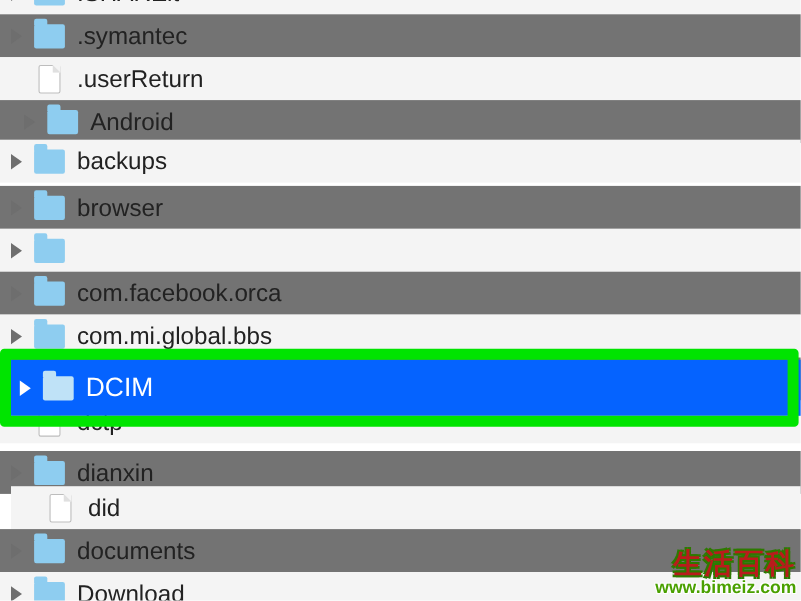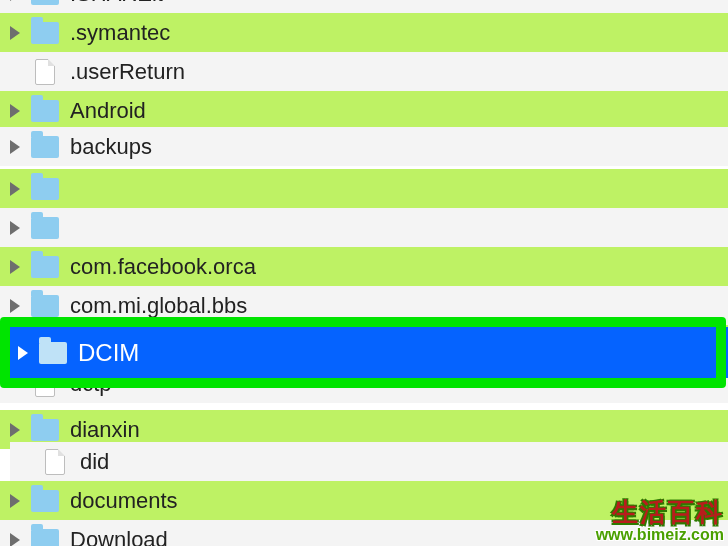--- a/index.html
+++ b/index.html
@@ -12,21 +12,21 @@
     position: relative;
   }
   .row {
     display: flex;
     align-items: center;
     height: 39px;
     font-size: 22px;
     color: #222;
   }
   .row.even { background: #f4f4f4; }
-  .row.odd  { background: #bef264; }
+  .row.odd  { background: #737373; }
   .arrow {
     width: 0; height: 0;
     border-top: 7px solid transparent;
     border-bottom: 7px solid transparent;
     border-left: 10px solid #6e6e6e;
     margin-left: 10px;
     margin-right: 10px;
     flex-shrink: 0;
     visibility: hidden;
   }
@@ -134,39 +134,40 @@
       </span>
       <span class="label">.symantec</span>
     </div>
     <div class="row even" style="position: absolute; left: 0px; right: 0px; top: 52px;">
       <span class="arrow"></span>
       <span class="icon-slot">
         <span class="file"></span>
       </span>
       <span class="label">.userReturn</span>
     </div>
-    <div class="row odd" style="position: absolute; left: 0px; right: 0px; top: 91px;">
+    <div class="row odd" style="position: absolute; left: 0px; right: 0px; top: 91px; padding-left: 12px;">
       <span class="arrow visible"></span>
       <span class="icon-slot">
         <span class="folder"></span>
       </span>
       <span class="label">Android</span>
     </div>
     <div class="row even" style="position: absolute; left: 0px; right: 0px; top: 116px; margin-top: 11px;">
       <span class="arrow visible"></span>
       <span class="icon-slot">
         <span class="folder"></span>
       </span>
       <span class="label">backups</span>
     </div>
     <div class="row odd" style="position: absolute; left: 0px; right: 0px; top: 169px;">
       <span class="arrow visible"></span>
       <span class="icon-slot">
         <span class="folder"></span>
       </span>
+      <span class="label">browser</span>
     </div>
     <div class="row even" style="position: absolute; left: 0px; right: 0px; top: 208px;">
       <span class="arrow visible"></span>
       <span class="icon-slot">
         <span class="folder"></span>
       </span>
     </div>
     <div class="row odd" style="position: absolute; left: 0px; right: 0px; top: 247px;">
       <span class="arrow visible"></span>
       <span class="icon-slot">

